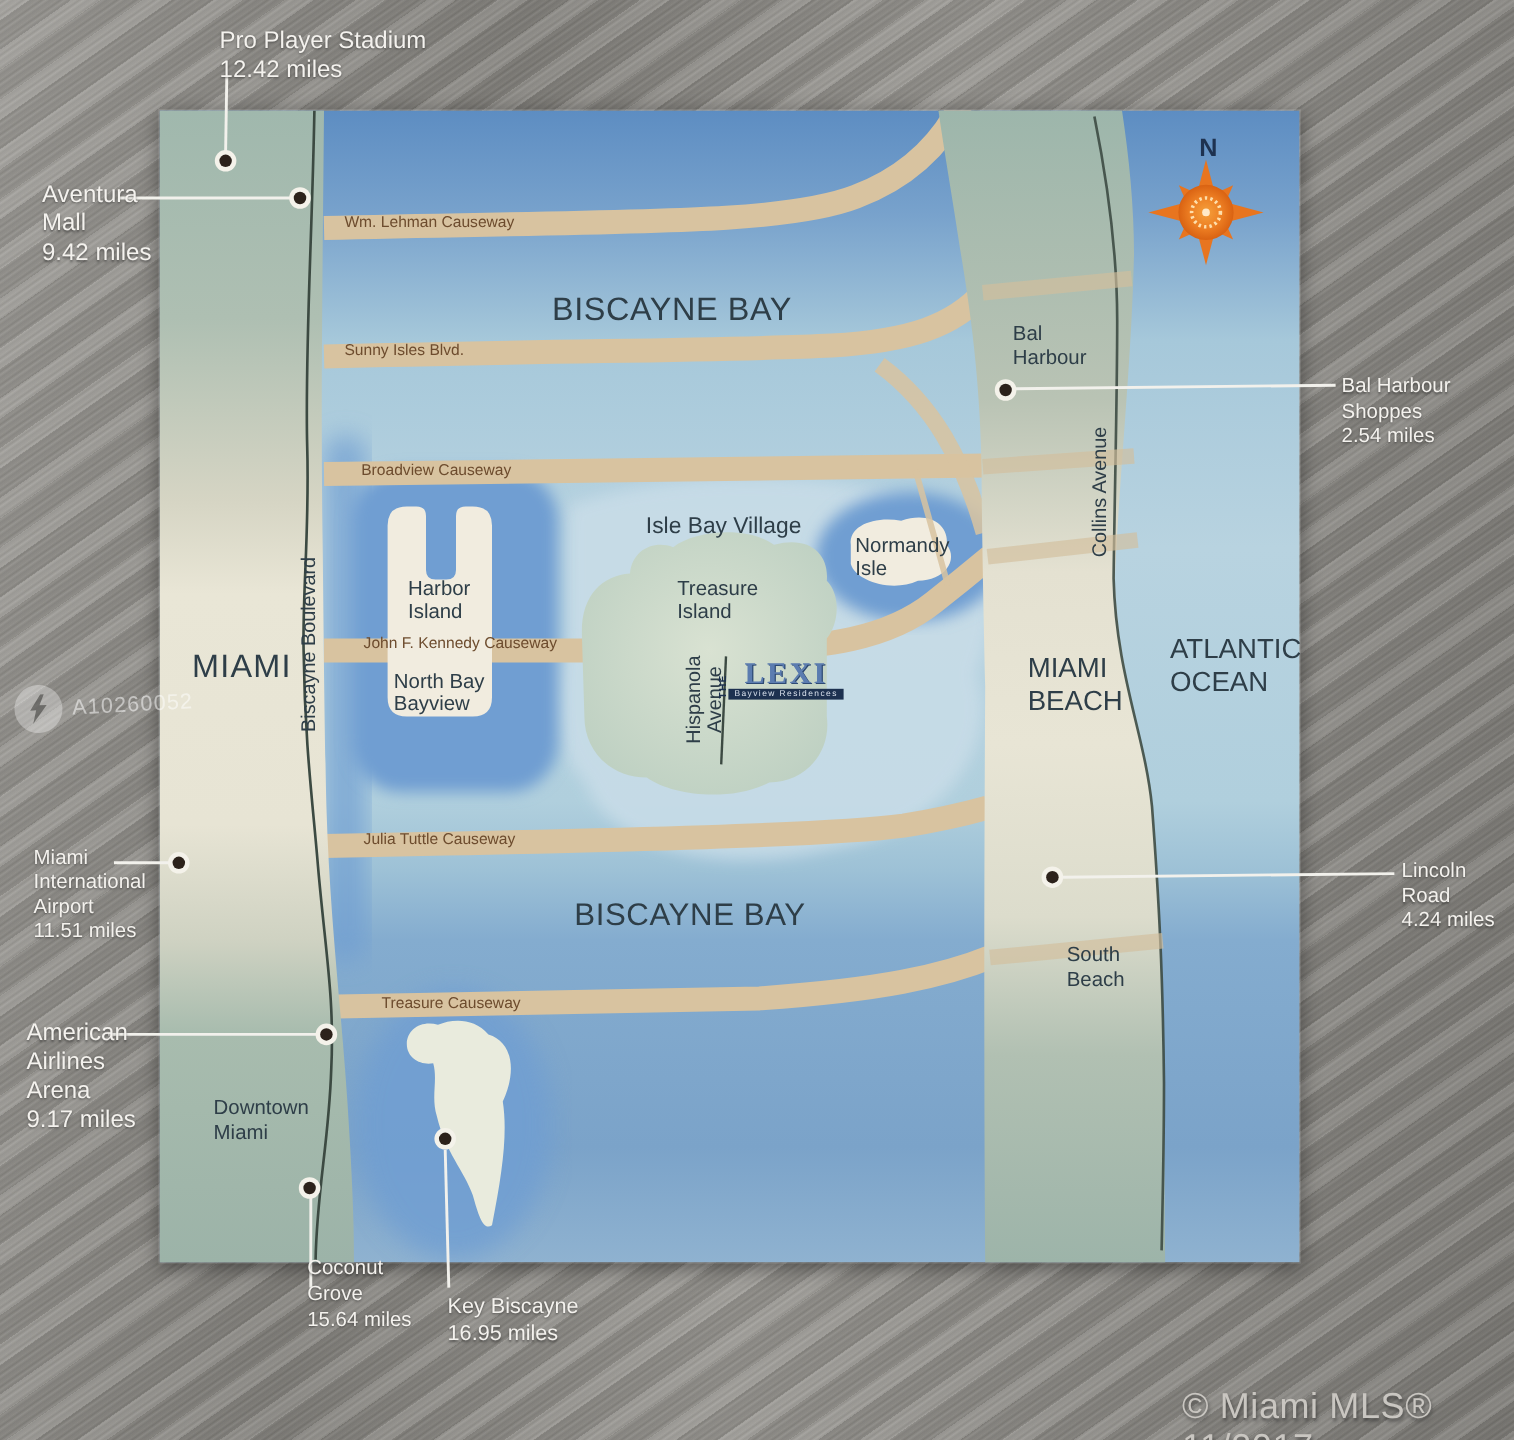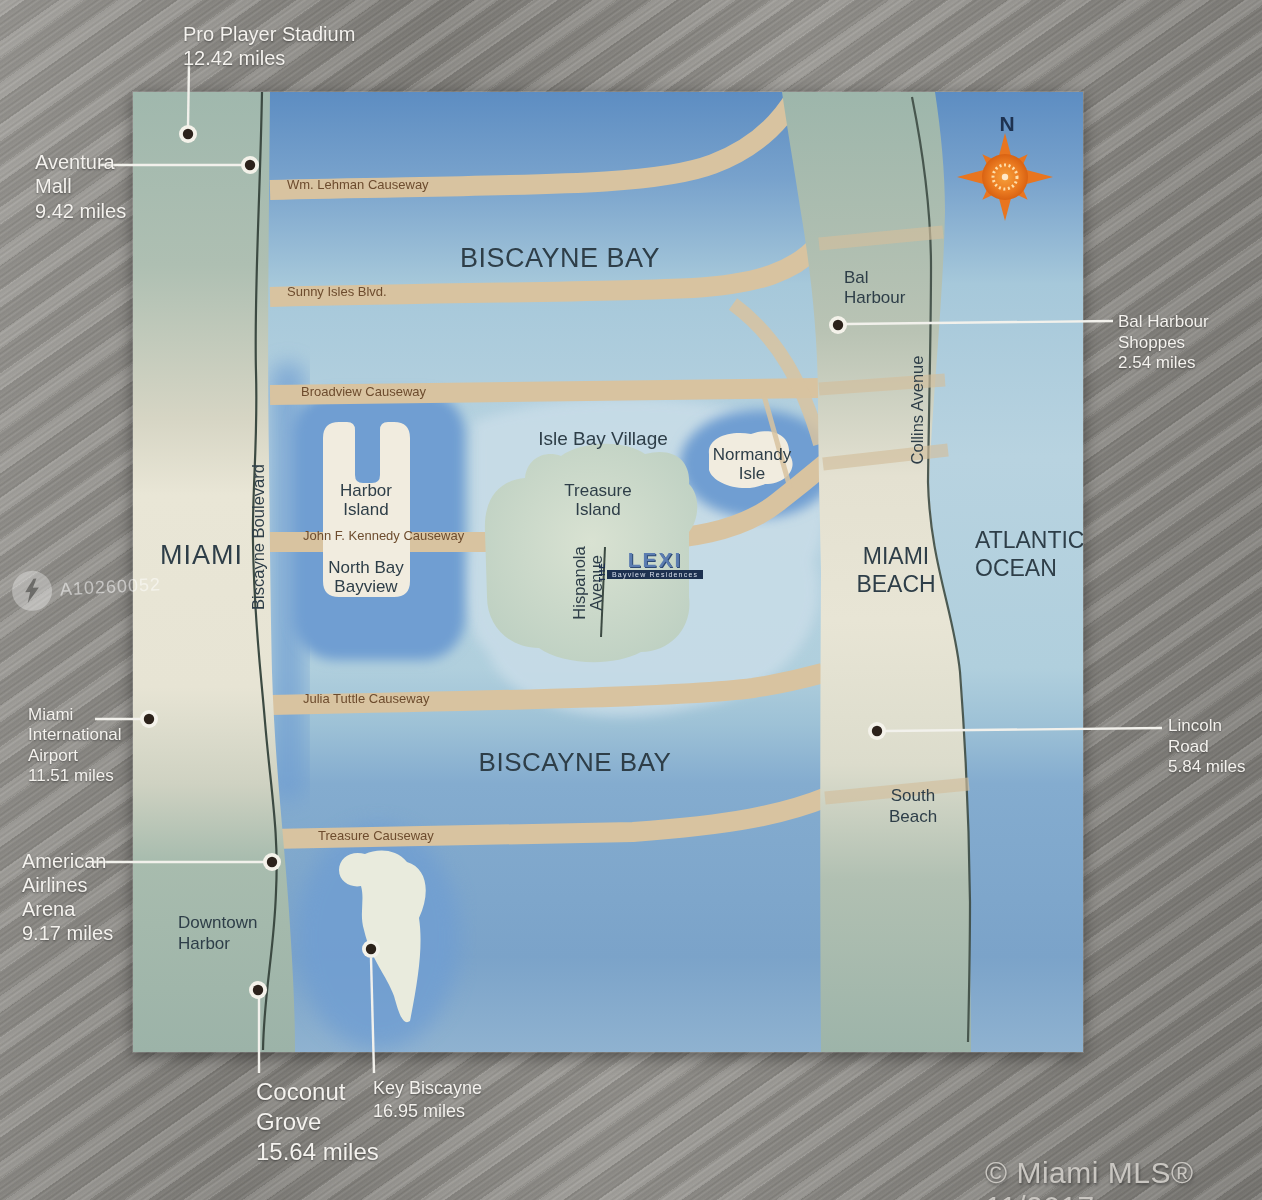--- a/index.html
+++ b/index.html
@@ -10,21 +10,21 @@
       linear-gradient(100deg, rgba(255,255,255,.10) 0%, rgba(0,0,0,.08) 30%, rgba(255,255,255,.06) 55%, rgba(0,0,0,.12) 100%),
       repeating-linear-gradient(145deg, rgba(255,255,255,.09) 0 14px, rgba(0,0,0,.07) 14px 34px),
       repeating-linear-gradient(145deg, #96948f 0px, #84827d 2px, #9b9994 4px, #8a8883 6px, #93918c 9px),
       #8e8c87;
   }
   .abs{position:absolute}
   #mapsvg{position:absolute;left:133px;top:92px;z-index:1;box-shadow:0 4px 16px rgba(0,0,0,.45);outline:1px solid rgba(255,255,255,.15)}
   #overlay{position:absolute;left:0;top:0;z-index:3;pointer-events:none}
   
   .L{position:absolute;z-index:4;color:#2e3e48;font-size:17px;line-height:1.14;white-space:pre-line}
-  .c{transform:translateX(-50%);text-align:center}
+  .c{transform:translateX(-50%);text-align:left}
   .vert{transform:translate(-50%,-50%) rotate(-90deg);text-align:center;white-space:pre-line}
   .brown{color:#6d4c2e;font-size:13px}
   #lb-bbay-n{left:560px;top:243px;font-size:27px;letter-spacing:.5px}
   #lb-bbay-s{left:575px;top:748px;font-size:26px;letter-spacing:.5px}
   #lb-lehman{left:287px;top:178px}
   #lb-sunny{left:287px;top:285px}
   #lb-broadview{left:301px;top:385px}
   #lb-jfk{left:303px;top:529px}
   #lb-julia{left:303px;top:692px}
   #lb-mac{left:318px;top:829px}
@@ -40,32 +40,32 @@
   #lb-mbeach{left:896px;top:543px;font-size:23px;line-height:1.2}
   #lb-ocean{left:975px;top:527px;font-size:23px;line-height:1.2;white-space:pre-line}
   #lb-collins{left:917px;top:410px;font-size:16.5px}
   #lb-biscblvd{left:258px;top:537px;font-size:16.5px}
   #lb-hispanola{left:588px;top:583px;font-size:16.5px;line-height:1.05}
   #lb-north{left:1007px;top:124px;transform:translate(-50%,-50%);font-size:21px;font-weight:bold;color:#1e3250}
   
   #lexi{left:597px;top:550px;z-index:4;display:flex;align-items:flex-start}
   #lexi .the{writing-mode:vertical-rl;transform:rotate(180deg);font-size:8.5px;font-weight:bold;letter-spacing:1px;color:#1d3150;margin-top:8px;height:28px;text-align:center}
   #lexi .stack{display:flex;flex-direction:column;align-items:center}
-  #lexi .name{font-family:Liberation Sans, sans-serif;font-weight:bold;font-size:21px;line-height:.92;letter-spacing:2px;color:#5b7cb0;text-shadow:1px 1px 0 #2e4a74}
+  #lexi .name{font-family:Liberation Serif, serif;font-weight:bold;font-size:25px;line-height:.92;letter-spacing:2px;color:#5b7cb0;text-shadow:1px 1px 0 #2e4a74}
   #lexi .bar{background:#1d3150;color:#d8e0ec;font-size:7px;letter-spacing:1.2px;padding:1px 5px;margin-top:1px;white-space:nowrap}
   
   .co{position:absolute;z-index:5;color:#f4f2ee;font-size:20px;line-height:1.22;text-shadow:0 1px 2px rgba(20,20,20,.5)}
   .co span{display:block;white-space:pre-line}
   #co-pro{left:183px;top:22px}
   #co-aventura{left:35px;top:150px}
   #co-shoppes{left:1118px;top:312px;font-size:17px}
   #co-airport{left:28px;top:705px;font-size:17px;line-height:1.2}
   #co-lincoln{left:1168px;top:716px;font-size:17px}
   #co-arena{left:22px;top:849px;line-height:1.2}
-  #co-coconut{left:256px;top:1077px;font-size:24px;line-height:1.25}
+  #co-coconut{left:256px;top:1046px;font-size:17px;line-height:1.25}
   #co-key{left:373px;top:1077px;font-size:18px;line-height:1.25}
   
   #wm-id{left:12px;top:568px;z-index:6;display:flex;align-items:center;gap:8px;opacity:.6;transform:rotate(-3deg)}
   #wm-id .circ{width:40px;height:40px;border-radius:50%;background:rgba(255,255,255,.55);display:flex;align-items:center;justify-content:center}
   #wm-id .txt{color:rgba(255,255,255,.85);font-size:18px;letter-spacing:1px}
   #wm-mls{left:985px;top:1156px;z-index:6;font-size:30px;color:#c9c6c1;text-shadow:1px 2px 3px rgba(40,40,40,.6);letter-spacing:.5px}
 </style>
 </head>
 <body>
 
@@ -226,21 +226,21 @@
 Bayview</div>
 <div class="L c" id="lb-treasure">Treasure
 Island</div>
 <div class="L c" id="lb-normandy">Normandy
 Isle</div>
 <div class="L" id="lb-balharbour">Bal
 Harbour</div>
 <div class="L c" id="lb-southbeach">South
 Beach</div>
 <div class="L" id="lb-downtown">Downtown
-Harbor</div>
+Miami</div>
 <div class="L" id="lb-miami">MIAMI</div>
 <div class="L c" id="lb-mbeach">MIAMI
 BEACH</div>
 <div class="L" id="lb-ocean">ATLANTIC
 OCEAN</div>
 <div class="L vert" id="lb-collins">Collins Avenue</div>
 <div class="L vert" id="lb-biscblvd">Biscayne Boulevard</div>
 <div class="L vert" id="lb-hispanola">Hispanola
 Avenue</div>
 <div class="L" id="lb-north">N</div>
@@ -269,21 +269,21 @@
 </div>
 <div class="co" id="co-airport">
   <span>Miami
 International
 Airport</span>
   <span>11.51 miles</span>
 </div>
 <div class="co" id="co-lincoln">
   <span>Lincoln
 Road</span>
-  <span>5.84 miles</span>
+  <span>4.24 miles</span>
 </div>
 <div class="co" id="co-arena">
   <span>American
 Airlines
 Arena</span>
   <span>9.17 miles</span>
 </div>
 <div class="co" id="co-coconut">
   <span>Coconut
 Grove</span>

